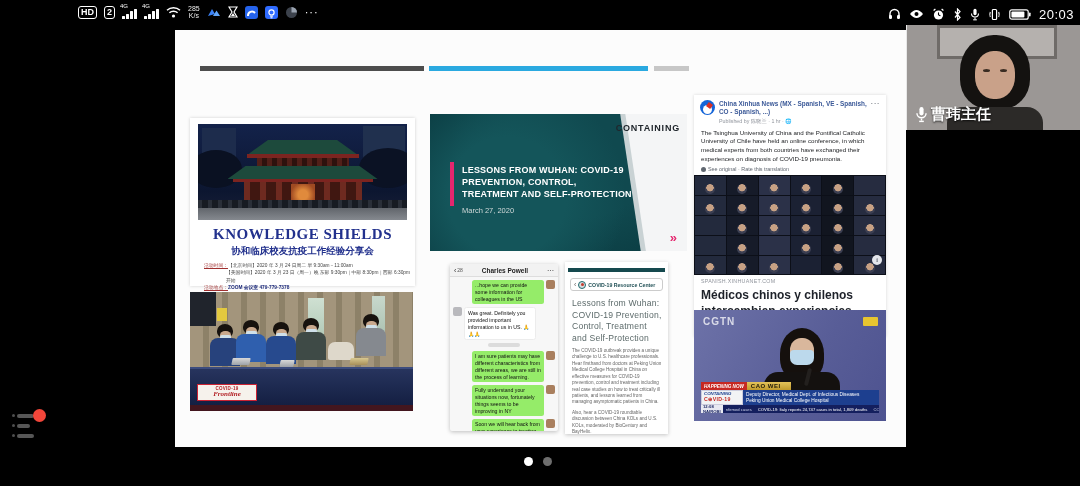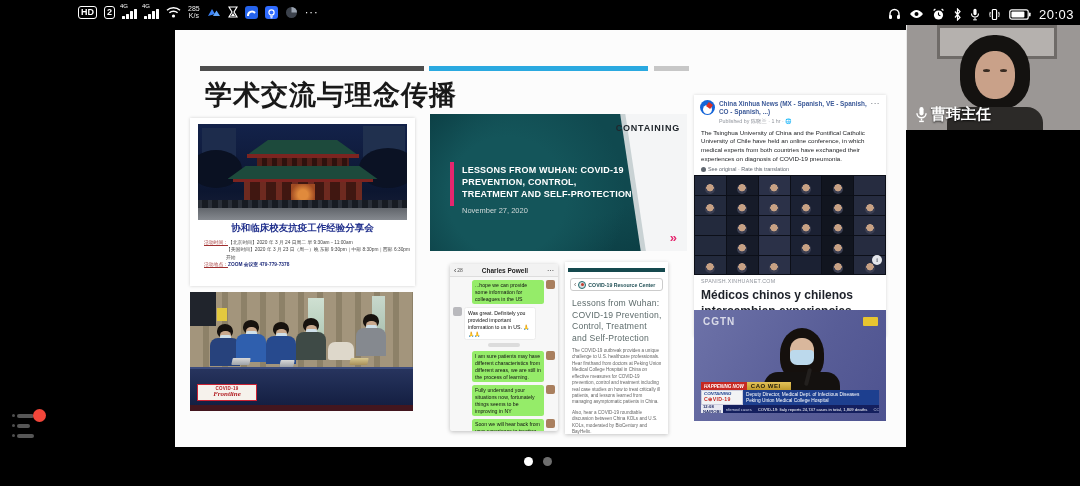--- a/index.html
+++ b/index.html
@@ -308,53 +308,53 @@
           </svg>
       </span>
       <span class="sb-time">20:03</span>
     </div>
   </div>
 
   <div class="slide">
     <div class="bar-dark"></div>
     <div class="bar-blue" style="background: rgb(42, 169, 224);"></div>
     <div class="bar-gray"></div>
-    <div class="slide-title">学术交流与理念传播</div>
 
     <div class="poster">
       <div class="poster-photo">
         <div class="pp-bldg-l"></div>
           <div class="pp-bldg-r"></div>
         <div class="pp-tree-l"></div>
           <div class="pp-tree-r"></div>
         <div class="pp-roof1"></div>
           <div class="pp-eave1"></div>
           <div class="pp-mid"></div>
         <div class="pp-roof2"></div>
           <div class="pp-eave2"></div>
         <div class="pp-body"></div>
           <div class="pp-door"></div>
         <div class="pp-fence"></div>
           <div class="pp-road"></div>
       </div>
+      <div class="poster-title">KNOWLEDGE SHIELDS</div>
       <div class="poster-sub">协和临床校友抗疫工作经验分享会</div>
       <div class="poster-meta">
         <div><span class="lbl">活动时间：</span><span>【北京时间】2020 年 3 月 24 日周二 早 9:30am－11:00am</span></div>
         <div style="padding-left:22px"><span>【美国时间】2020 年 3 月 23 日（周一）晚 东部 9:30pm｜中部 8:30pm｜西部 6:30pm 开始</span></div>
         <div><span class="lbl">活动地点：</span><span class="zoomv">ZOOM 会议室 479-779-7378</span></div>
       </div>
     </div>
 
     <div class="bioc">
       <div class="bioc-wedge2"></div>
       <div class="bioc-wedge"></div>
       <div class="bioc-brand">CONTAINING</div>
       <div class="bioc-bar" style="background: rgb(229, 38, 110);"></div>
       <div class="bioc-title">LESSONS FROM WUHAN: COVID-19 PREVENTION, CONTROL, TREATMENT AND SELF-PROTECTION</div>
-      <div class="bioc-date">November 27, 2020</div>
+      <div class="bioc-date">March 27, 2020</div>
       <div class="bioc-next" style="color: rgb(229, 38, 110);">»</div>
     </div>
 
     <div class="photo">
       <div class="ph-curtain"></div>
       <div class="ph-screen"></div>
       <div class="ph-note"></div>
       <div class="ph-window1"></div>
         <div class="ph-window2"></div>
       <div class="ph-chair" style="left:52px;top:52px"></div>

